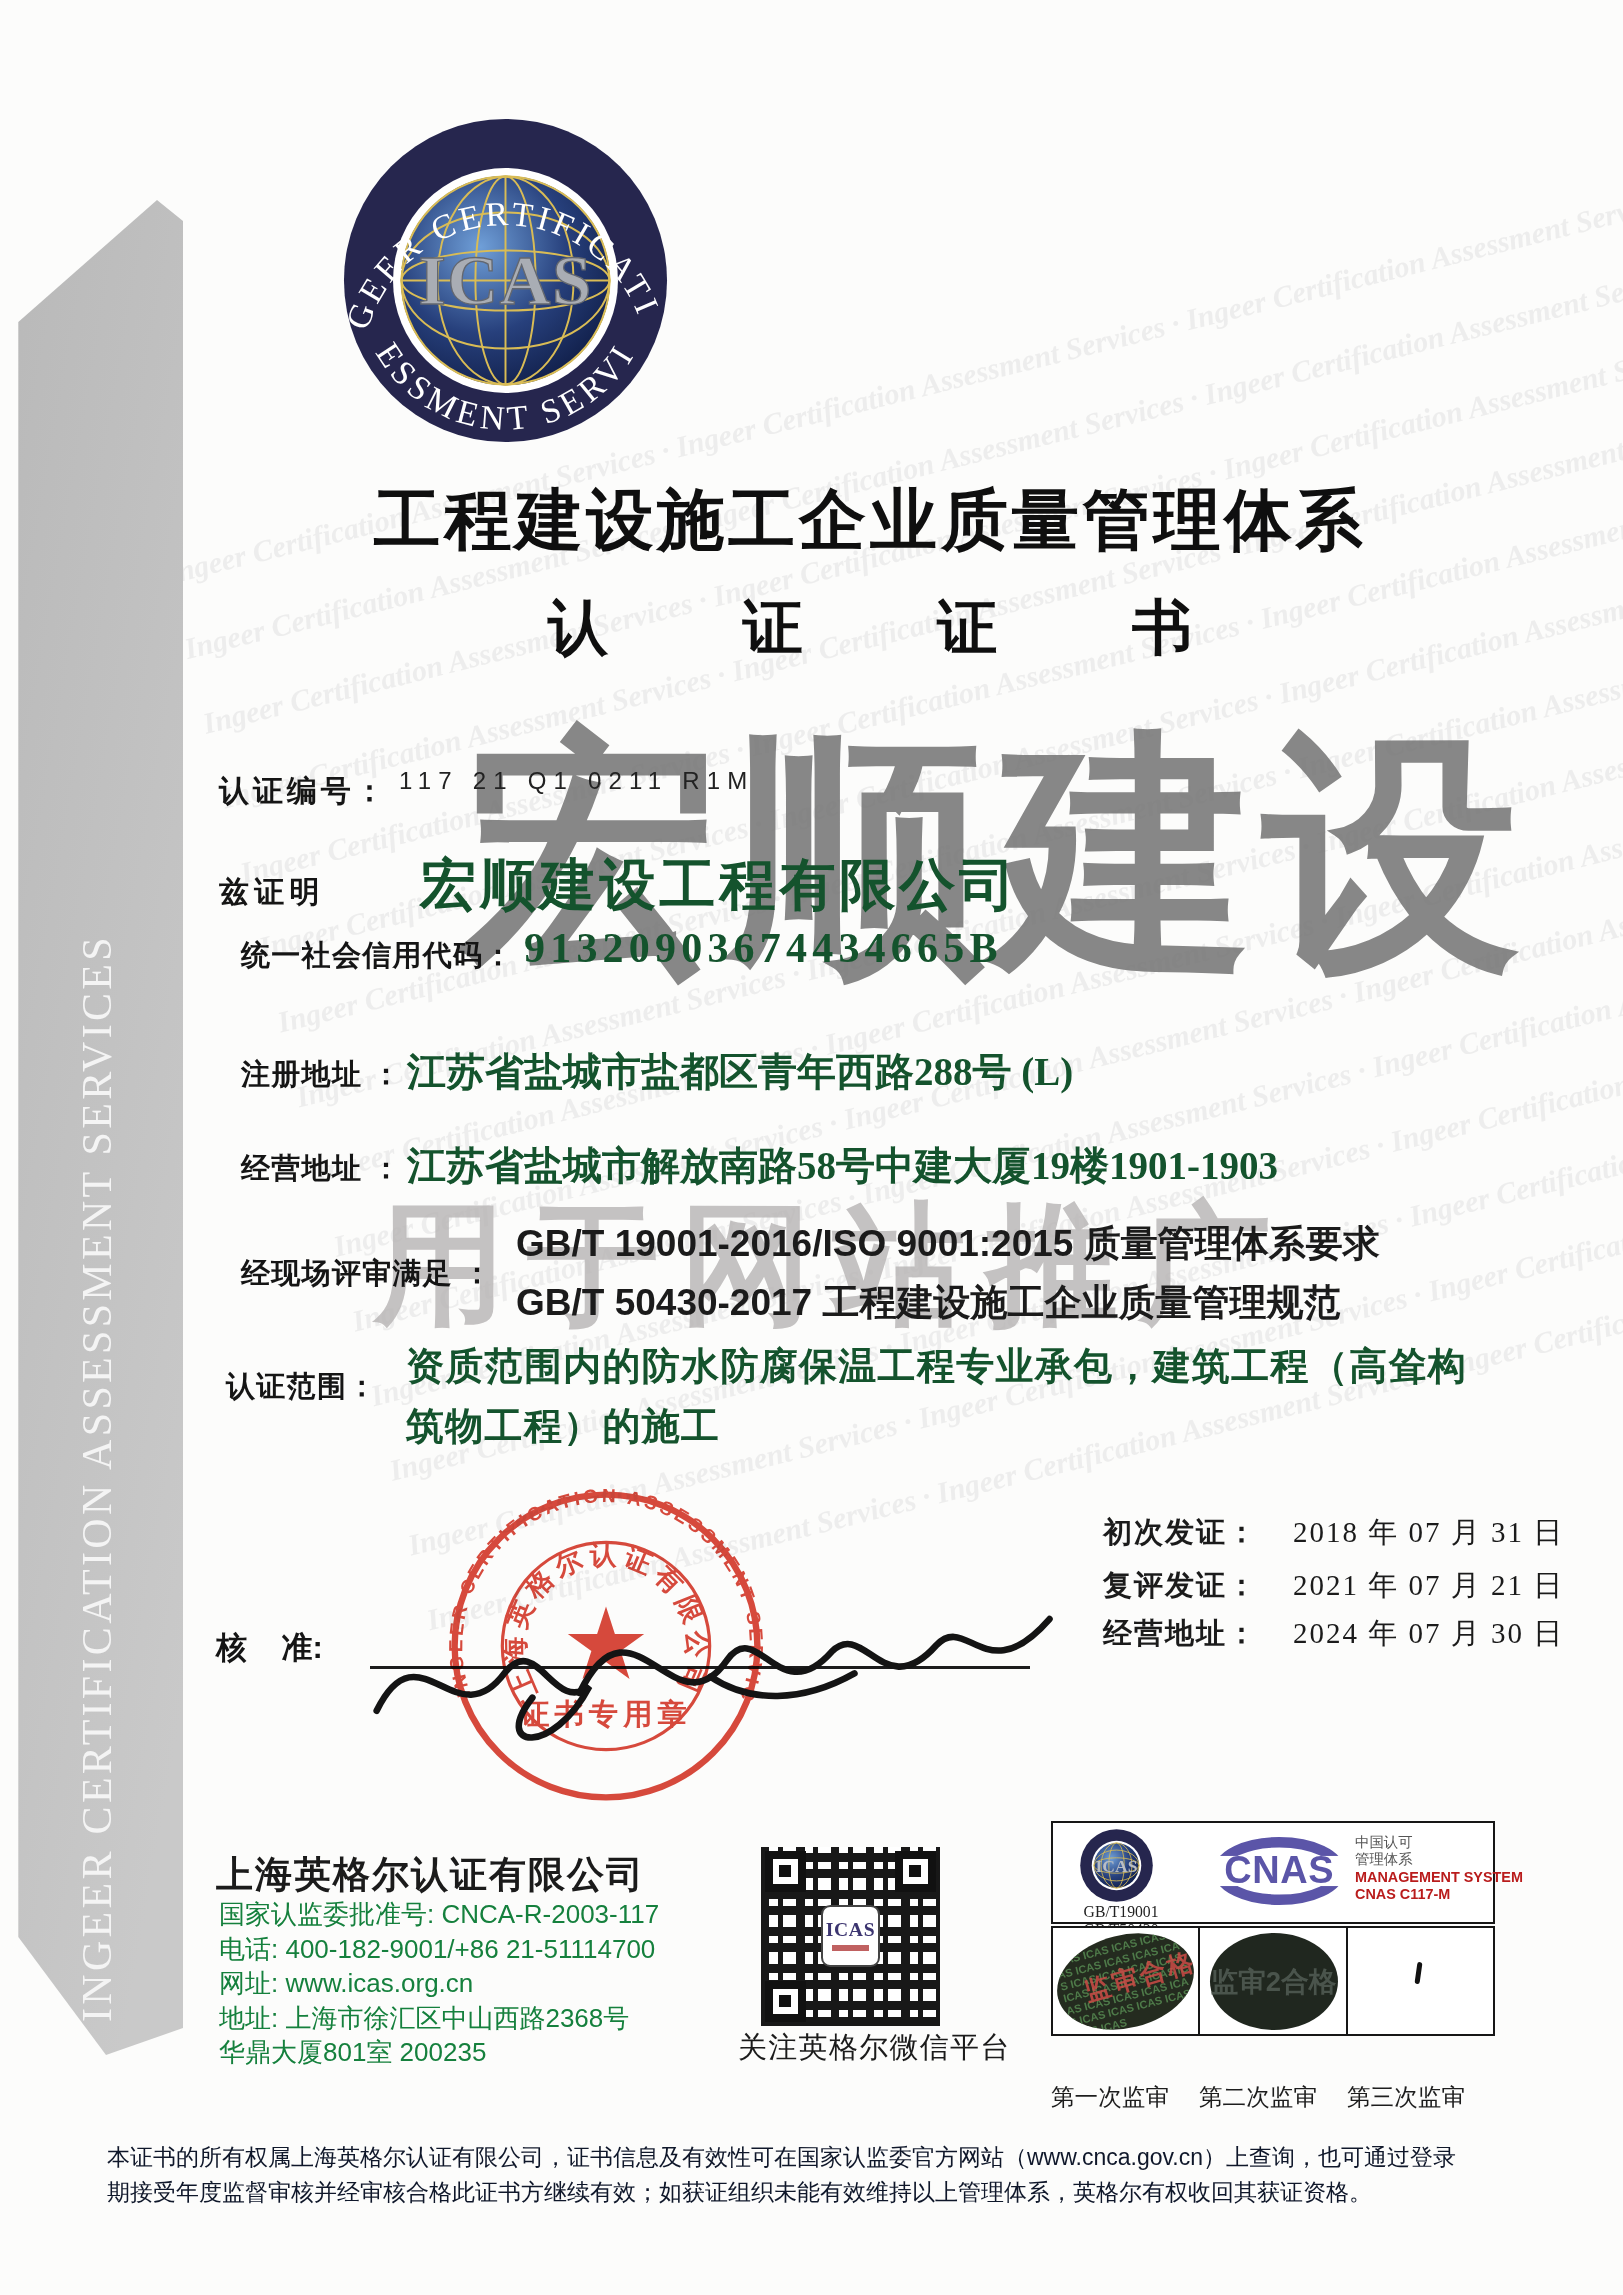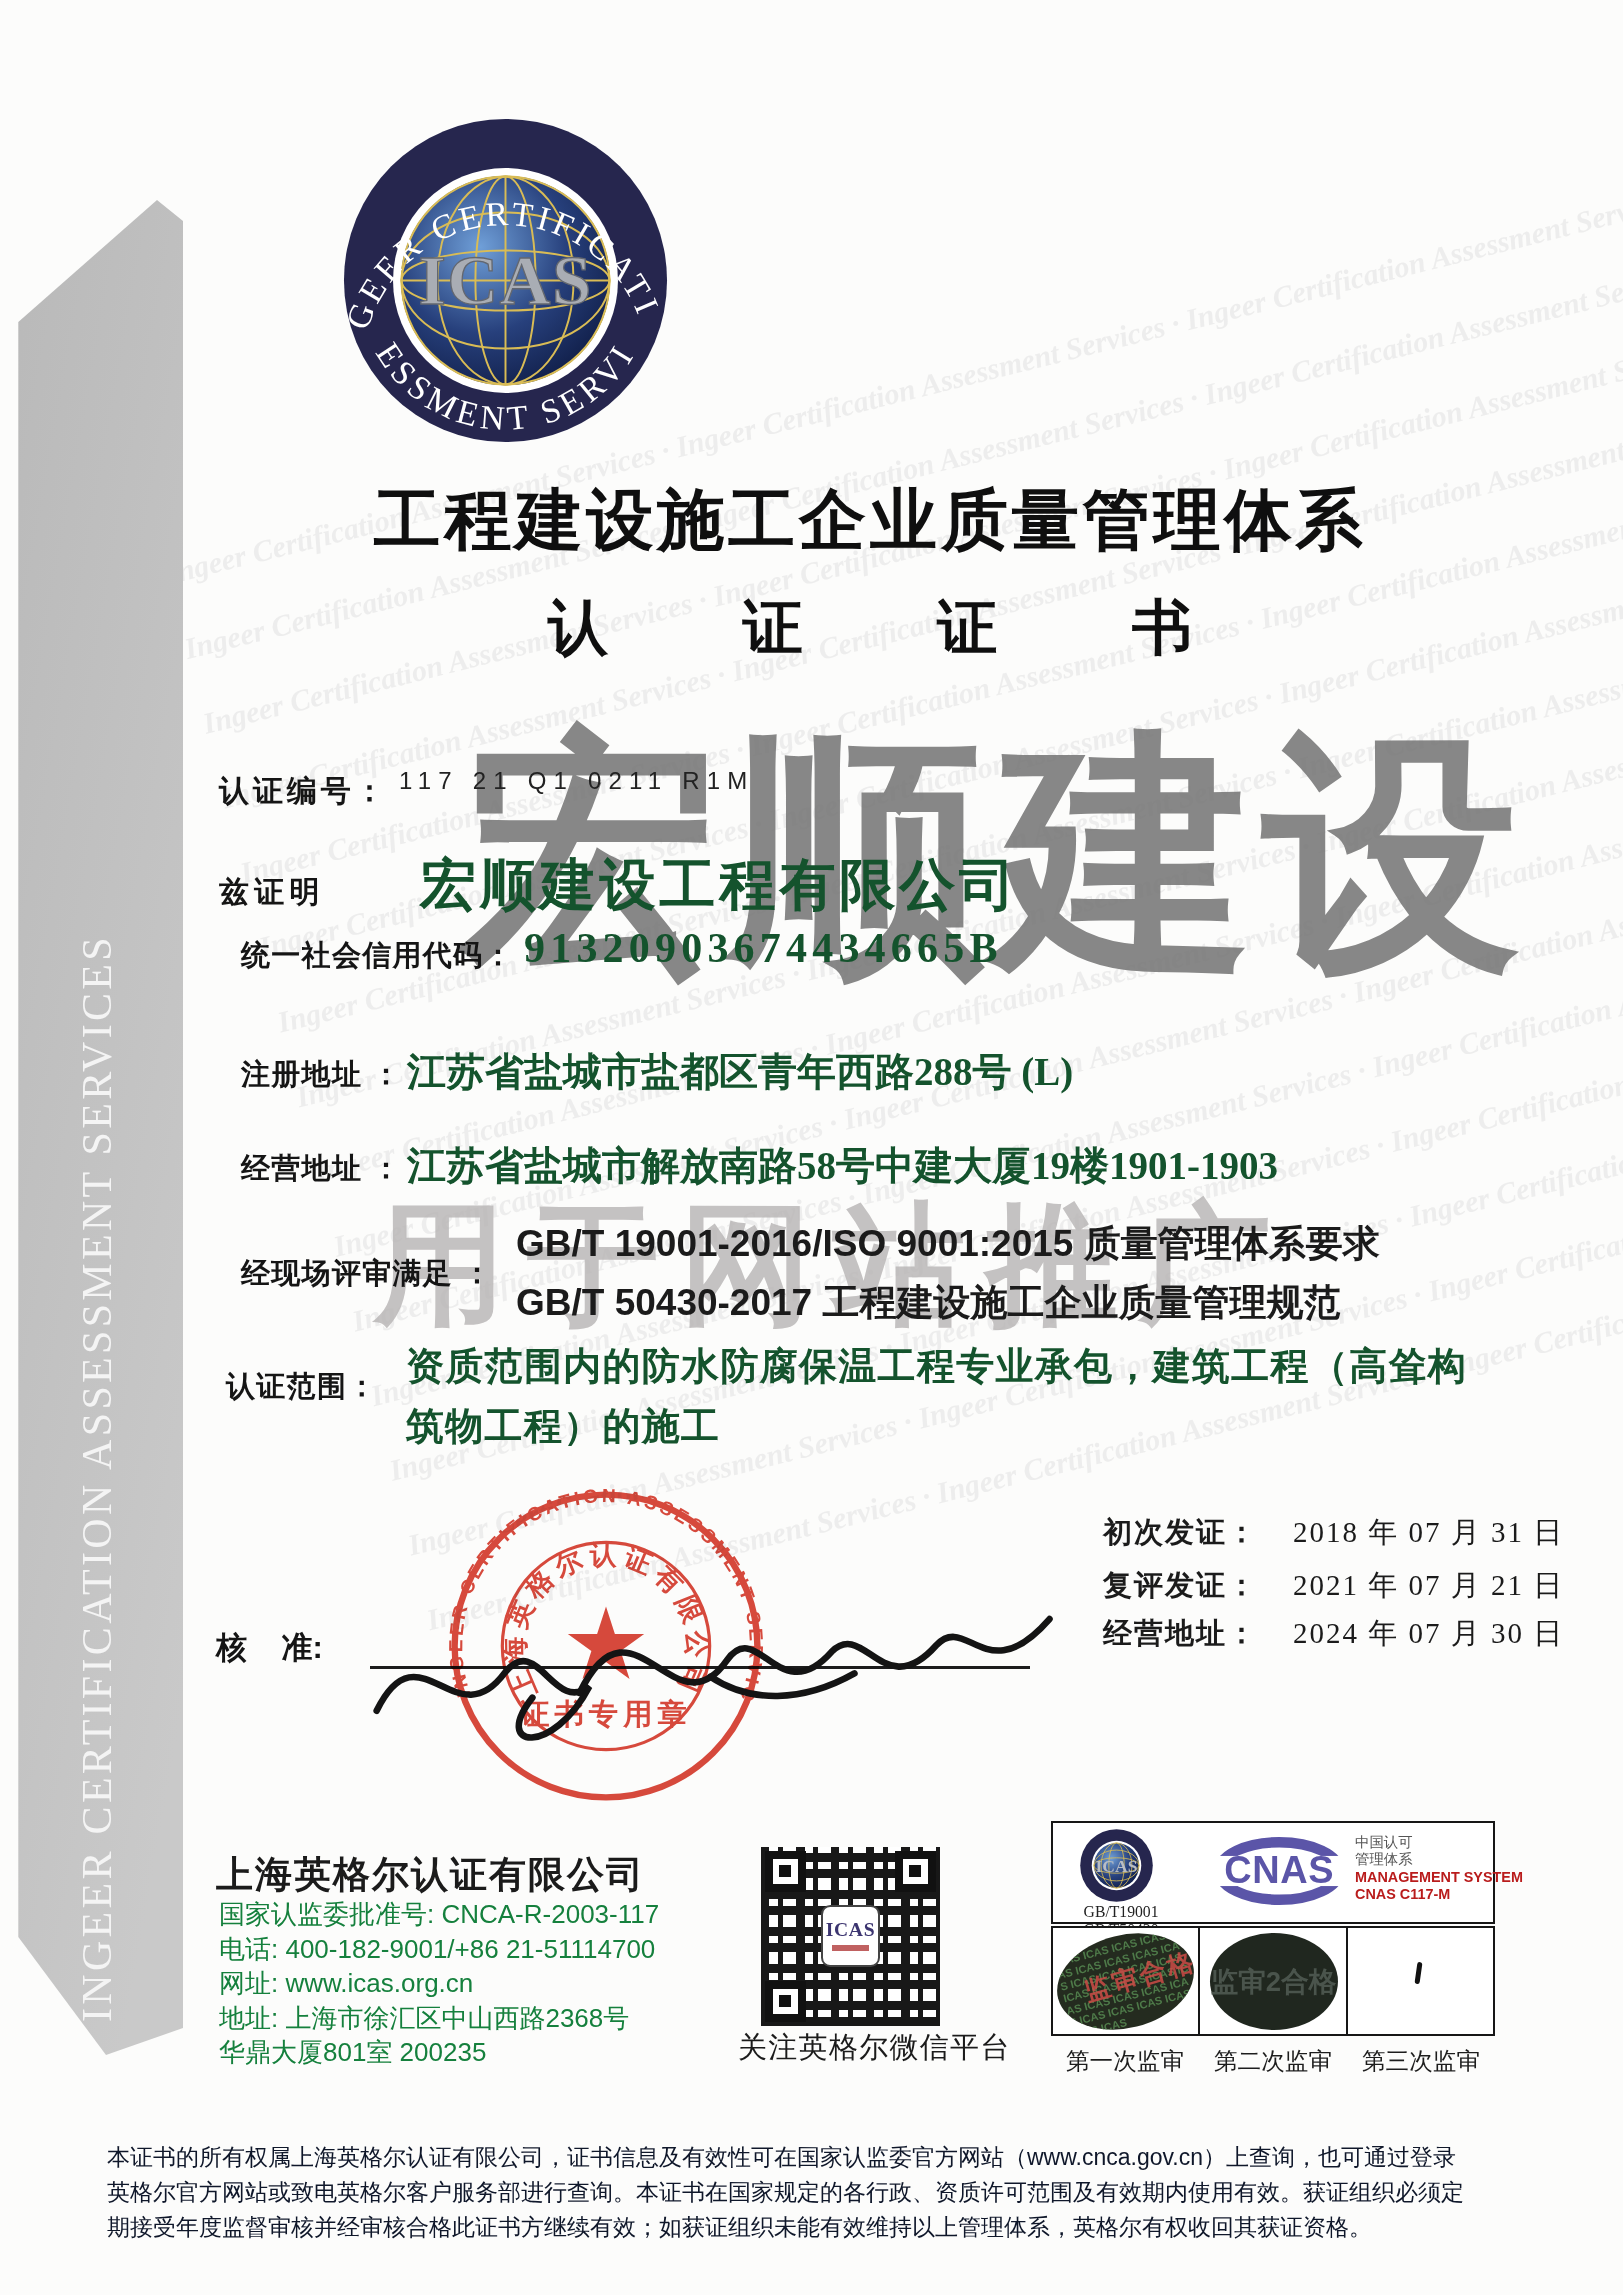--- a/index.html
+++ b/index.html
@@ -170,21 +170,21 @@
     letter-spacing:2.6px;white-space:nowrap;
   }
   #sticker2{
     position:absolute;left:9.2px;top:5.2px;width:128px;height:97px;border-radius:50%;
     background:#20271f;color:#4a544c;
     font:700 27.5px "Liberation Sans", sans-serif;
     display:flex;align-items:center;justify-content:center;white-space:nowrap;
   }
   #cell3-mark{position:absolute;left:68px;top:34px;width:4.6px;height:22px;background:#111;transform:rotate(8deg);border-radius:2.6px;}
   #acc-labels{left:1051px;top:2045px;width:444px;display:flex;z-index:3;}
-  .acc-label{flex:1;text-align:center;font-size:23.6px;font-weight:500;color:#1d1d1d;}
+  .acc-label{flex:1;text-align:left;font-size:23.6px;font-weight:500;color:#1d1d1d;margin-top:36px;}
 
   
   #footer{left:107px;top:2140px;width:1440px;z-index:3;font-size:23px;font-weight:500;color:#0f172a;line-height:35px;}
   #footer div{white-space:nowrap;}
 </style>
 </head>
 <body>
 
 <div class="abs" id="bg-pattern">
   <div class="bg-row">Ingeer Certification Assessment Services · Ingeer Certification Assessment Services · Ingeer Certification Assessment Services · Ingeer Certification Assessment Services · Ingeer Certification Assessment Services</div>
@@ -363,16 +363,15 @@
   </div>
 </div>
 <div class="abs" id="acc-labels">
   <span class="acc-label">第一次监审</span>
   <span class="acc-label">第二次监审</span>
   <span class="acc-label">第三次监审</span>
 </div>
 
 <div class="abs" id="footer">
   <div>本证书的所有权属上海英格尔认证有限公司，证书信息及有效性可在国家认监委官方网站（www.cnca.gov.cn）上查询，也可通过登录</div>
-  <div>英格尔官方网站或致电英格尔客户服务部进行查询。本证书在国家规定的各行政、资质许可范围及有效期内使用有效。获证组织必须定</div>
   <div>期接受年度监督审核并经审核合格此证书方继续有效；如获证组织未能有效维持以上管理体系，英格尔有权收回其获证资格。</div>
 </div>
 
 
 </body></html>

